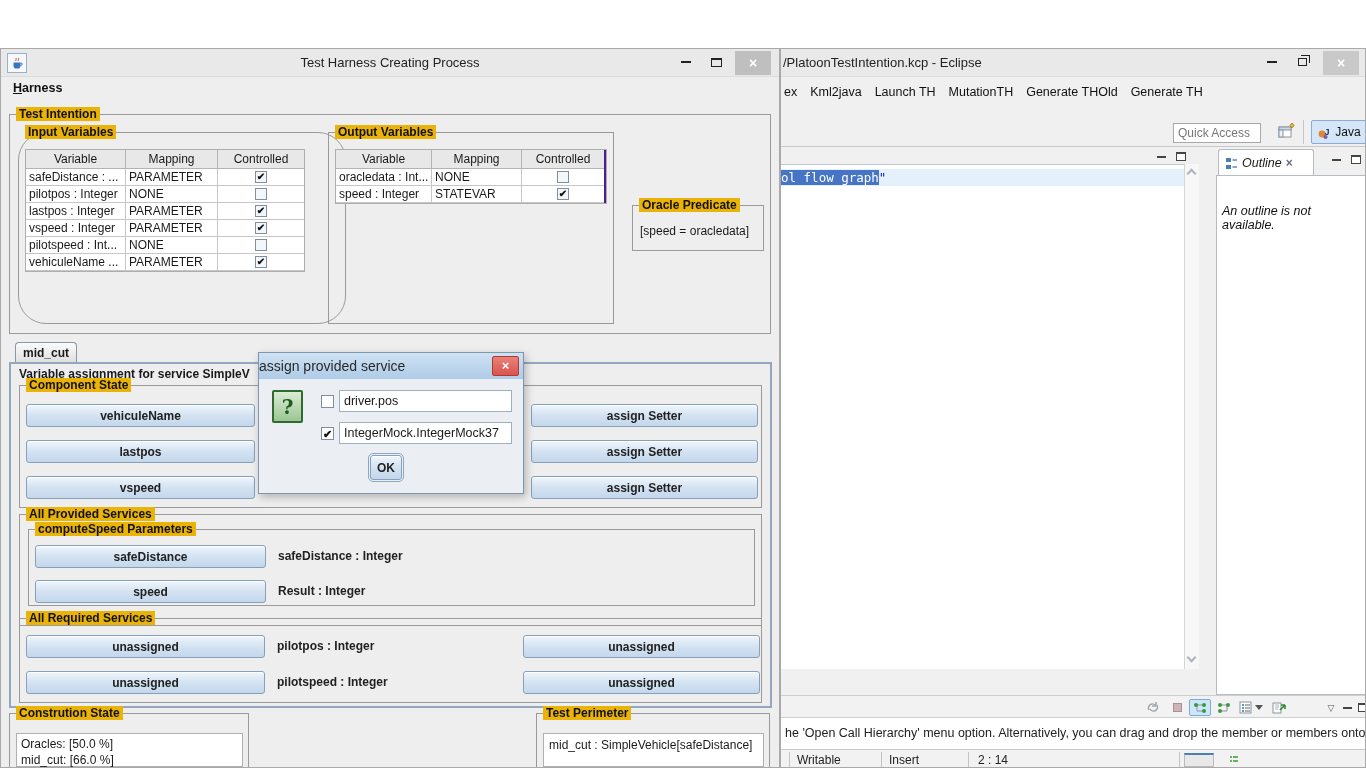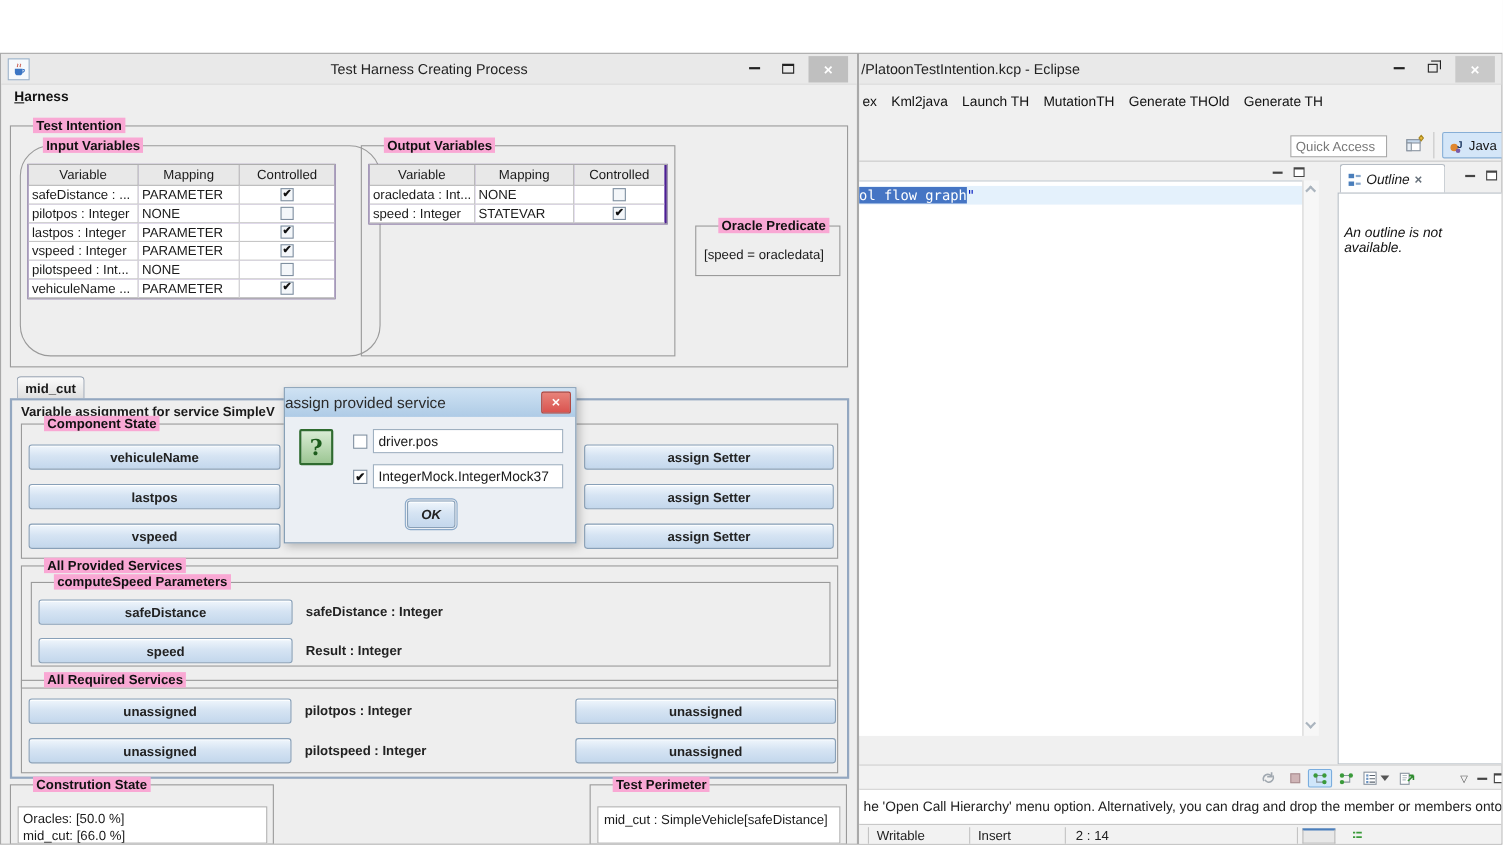--- a/index.html
+++ b/index.html
@@ -11,21 +11,21 @@
   .titlebar .wtitle{position:absolute;left:0;right:0;text-align:center;line-height:28px;font-size:13px;color:#222;white-space:nowrap;}
   .tb-btn{position:absolute;top:0;width:30px;height:26px;display:flex;align-items:center;justify-content:center;cursor:default;}
   .ico-min{width:10px;height:2px;background:#222;}
   .ico-max{width:11px;height:9px;border:1px solid #222;border-top:2px solid #222;}
   .ico-restore{position:relative;width:9px;height:8px;border:1px solid #222;background:transparent;}
   .ico-restore::before{content:"";position:absolute;left:2px;top:-4px;width:8px;height:7px;border:1px solid #222;border-left:none;border-bottom:none;}
   .close-block{position:absolute;top:2px;width:36px;height:24px;display:flex;align-items:center;justify-content:center;color:#fff;font-size:14px;font-weight:bold;}
   .menubar{position:absolute;left:0;right:0;top:28px;height:22px;}
   .menu-item{position:absolute;font-weight:bold;font-size:12.5px;line-height:22px;color:#111;}
   .grp{position:absolute;border:1px solid #9a9a9a;}
-  .glabel{position:absolute;top:-8px;left:20px;background:#f9a8d4;padding:0 3px;font-weight:bold;font-size:12px;color:#111;white-space:nowrap;line-height:14px;}
+  .glabel{position:absolute;top:-8px;left:6px;background:#eab308;padding:0 3px;font-weight:bold;font-size:12px;color:#111;white-space:nowrap;line-height:14px;}
   .sbtn{position:absolute;display:flex;align-items:center;justify-content:center;font-weight:bold;font-size:12px;color:#222;background:linear-gradient(#f0f6fc,#d6e4f3 45%,#c3d7ec);border:1px solid #88a0b8;border-radius:3px;box-shadow:inset 0 1px 0 #ffffff;cursor:default;white-space:nowrap;}
   .tbl{position:absolute;border:1px solid #aeaeae;background:#4c1d95;}
   .trow{display:flex;}
   .th{background:#e8e8e8;font-size:12px;text-align:center;height:19px;line-height:18px;border-right:1px solid #b4b4b4;border-bottom:1px solid #b4b4b4;}
   .td{height:17px;line-height:16px;font-size:12px;padding-left:3px;border-right:1px solid #c6c6c6;border-bottom:1px solid #c6c6c6;white-space:nowrap;overflow:hidden;background:#fff;}
   .td.ck{display:flex;align-items:center;justify-content:center;padding-left:0;}
   .c1{width:100px;}.c2{width:92px;}.c3{width:86px;border-right:none;}
   .o1{width:96px;}.o2{width:90px;}.o3{width:82px;border-right:none;}
   .cb{width:12px;height:12px;background:#f4f7fa;border:1px solid #7f8fa0;display:flex;align-items:center;justify-content:center;font-size:10px;line-height:10px;color:#111;font-weight:bold;}
   .cb13{width:13px;height:13px;font-size:11px;background:#fff;}
@@ -386,16 +386,16 @@
         <span>?</span>
       </div>
     <span class="cb cb13" style="position:absolute;left:62px;top:42px;"></span>
     <div class="optfield" style="left:80px;top:37px;">
       <span>driver.pos</span>
     </div>
     <span class="cb cb13" style="position:absolute;left:62px;top:74px;">✔</span>
     <div class="optfield" style="left:80px;top:69px;">
       <span>IntegerMock.IntegerMock37</span>
     </div>
-    <span class="sbtn" style="left:111px;top:102px;width:44px;height:25px;outline:1px solid #89a8c8;outline-offset:1px;font-style:italic;">OK</span>
+    <span class="sbtn" style="left:111px;top:102px;width:32px;height:25px;outline:1px solid #89a8c8;outline-offset:1px;">OK</span>
   </div>
 
 </div>
 
 </body></html>

